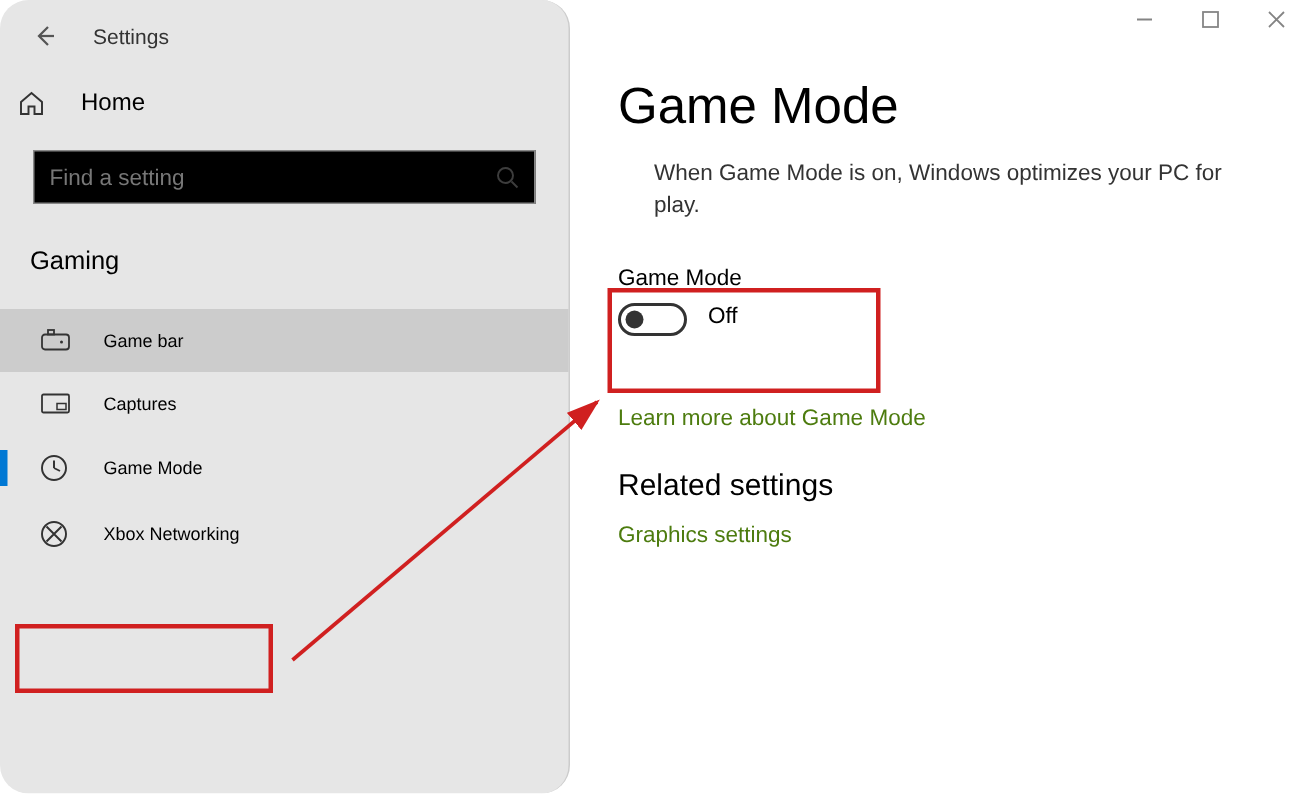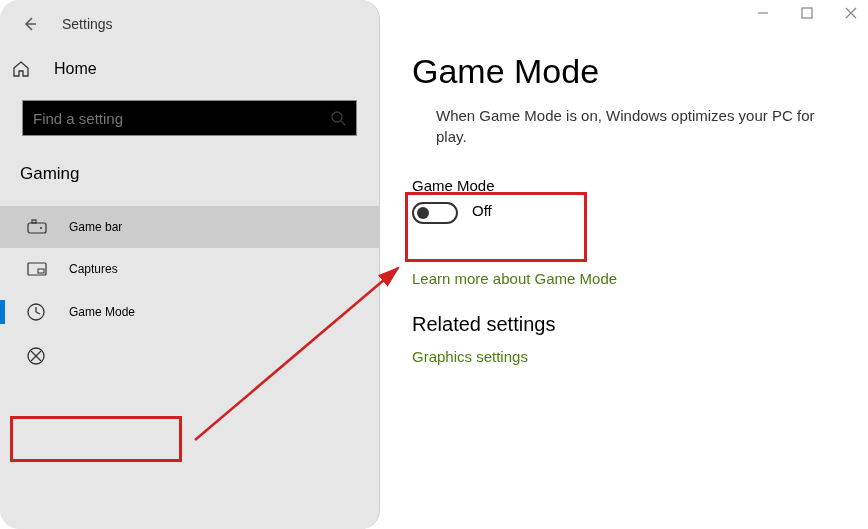--- a/index.html
+++ b/index.html
@@ -256,20 +256,21 @@
       <span>Game Mode</span>
     </div>
 
     <div class="nav-item">
       <span class="icon">
         <svg width="18" height="18" viewBox="0 0 18 18">
             <circle cx="9" cy="9" r="8" stroke="#333" stroke-width="1.3" fill="none"></circle>
             <path d="M4 4 L14 14 M14 4 L4 14" stroke="#333" stroke-width="1.3"></path>
           </svg>
       </span>
+      <span>Xbox Networking</span>
     </div>
 
     <div class="highlight-box" style="left:10px; top:416px; width:172px; height:46px;"></div>
   </div>
 
   <div class="main">
     <div class="window-controls">
       <div class="wc">
           <svg width="12" height="12">
             <path d="M1 6 L11 6" stroke="#333" stroke-width="1.2"></path>

